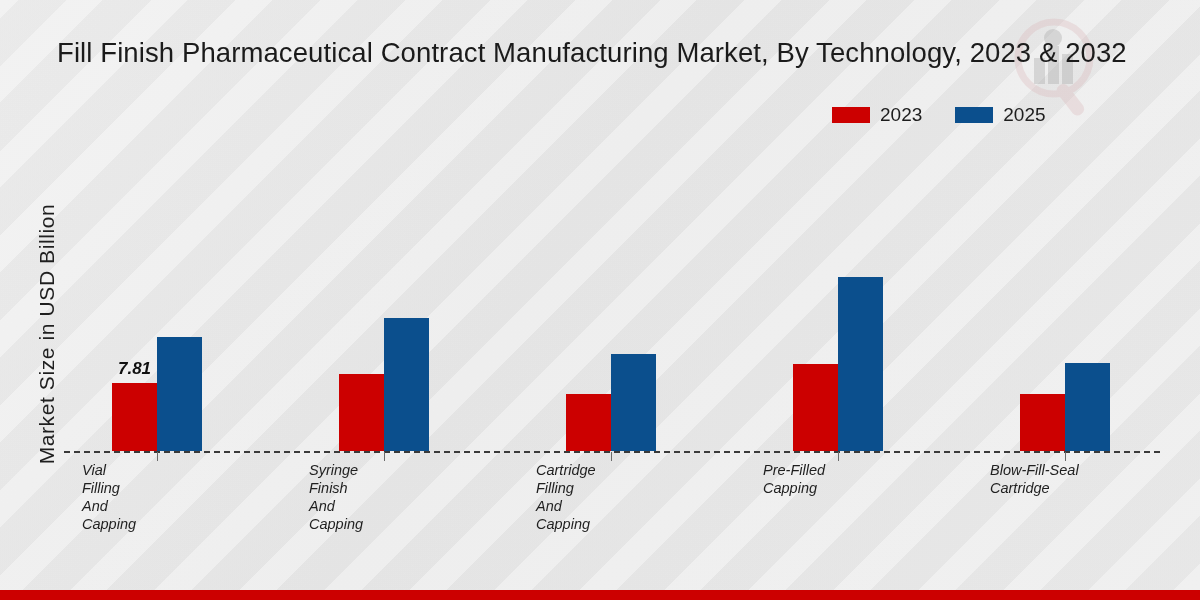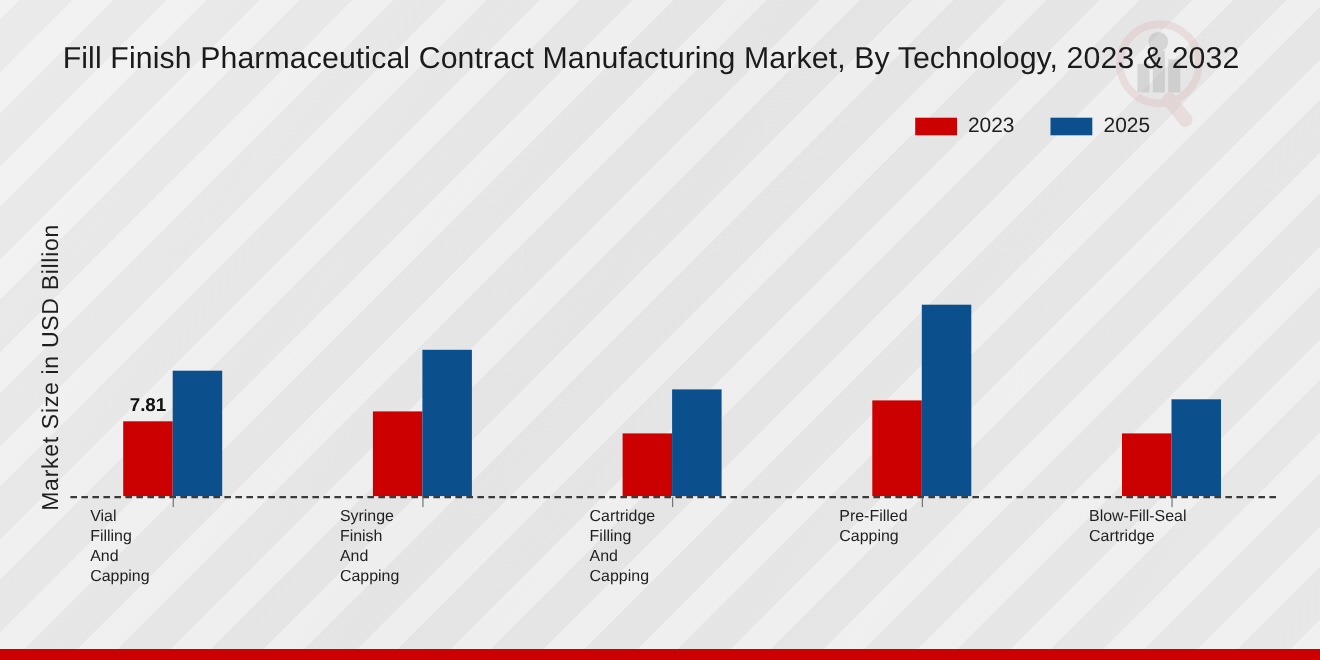--- a/index.html
+++ b/index.html
@@ -45,21 +45,21 @@
   
   #ylabel{
     position:absolute;left:-148px;top:322px;width:390px;
     transform:rotate(-90deg);
     font-family:"Liberation Sans", sans-serif;
     font-size:21px;color:#1f1f1f;text-align:center;
     letter-spacing:.6px;
   }
 
   
-  #plot{position:absolute;left:0;top:0;width:1200px;height:600px;}
+  #plot{position:absolute;left:0;top:0;width:1200px;height:600px;font-style:italic;}
   #baseline{
     position:absolute;left:64px;top:451px;width:1096px;height:0;
     border-top:2px dashed #3a3a3a;
   }
   .bar{position:absolute;bottom:149px;}
   .bar.red{background:#cc0000;}
   .bar.blue{background:#0b4f8d;}
   .tick{
     position:absolute;top:452px;width:1px;height:9px;background:#6b6b6b;
   }

